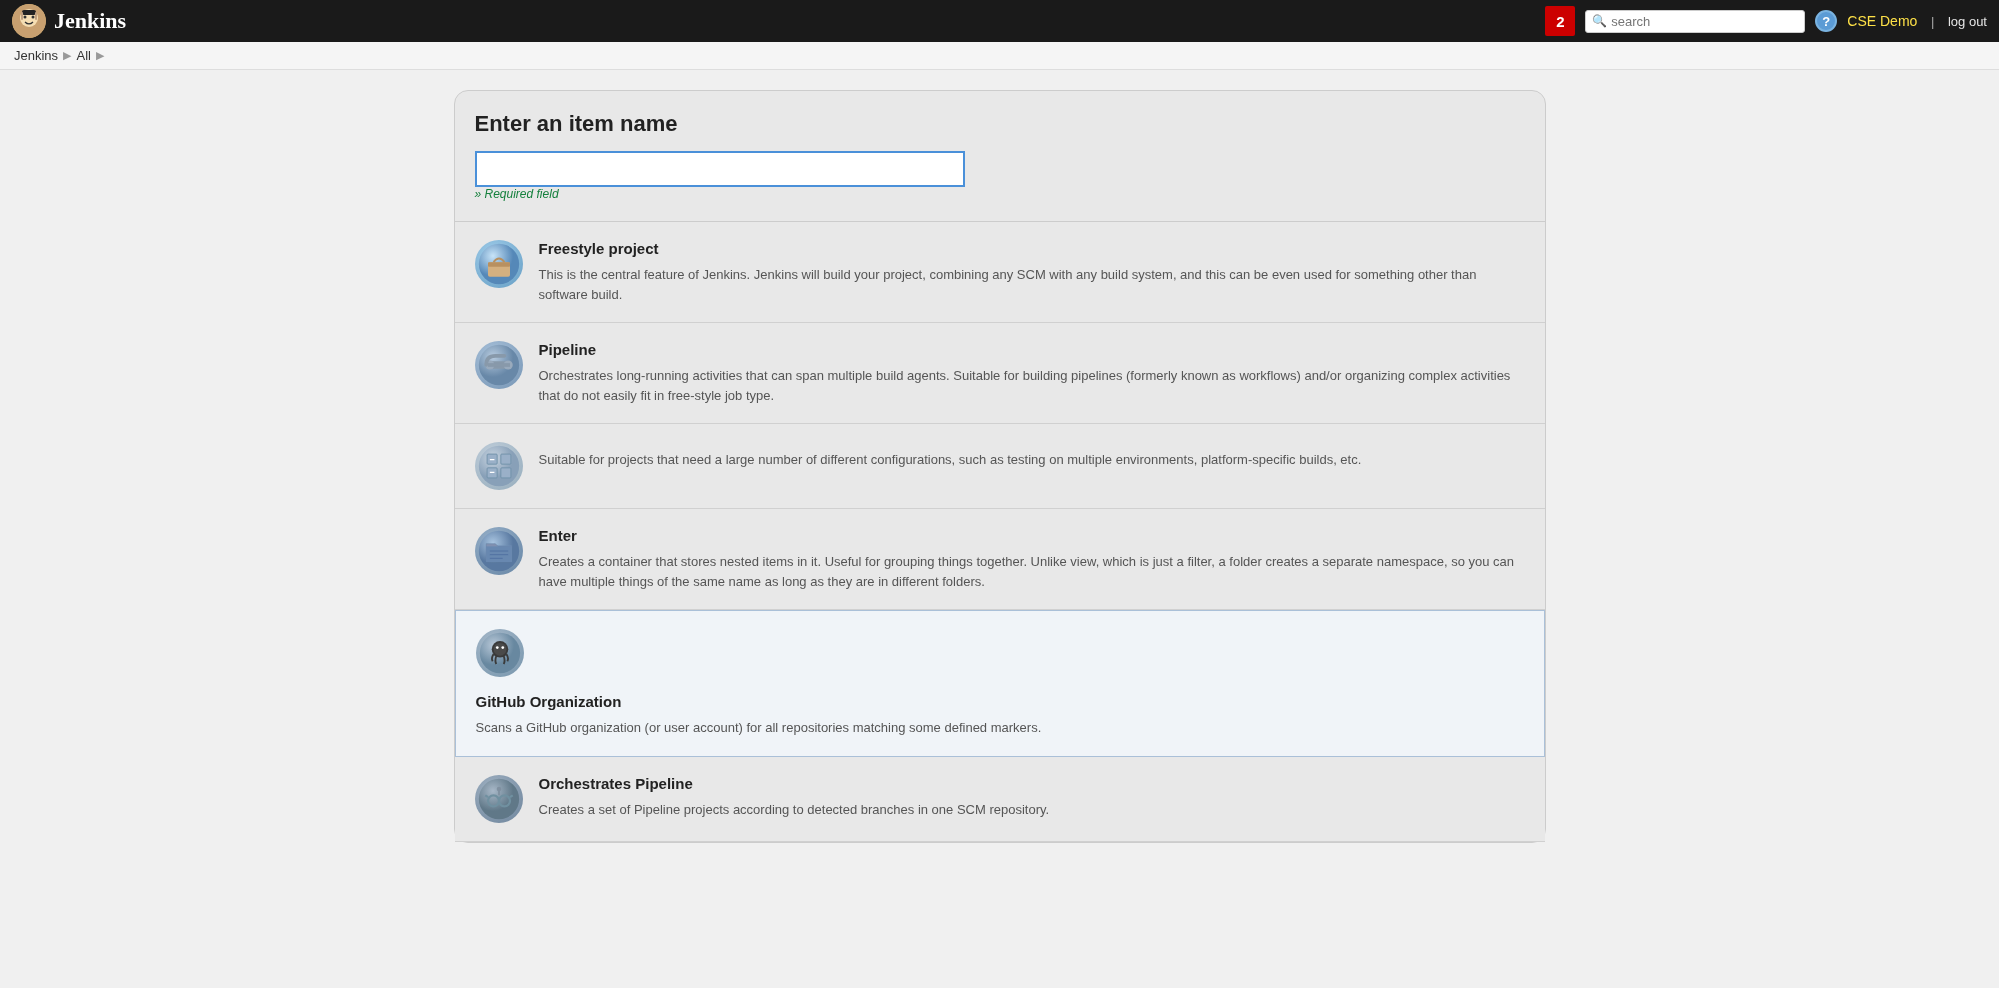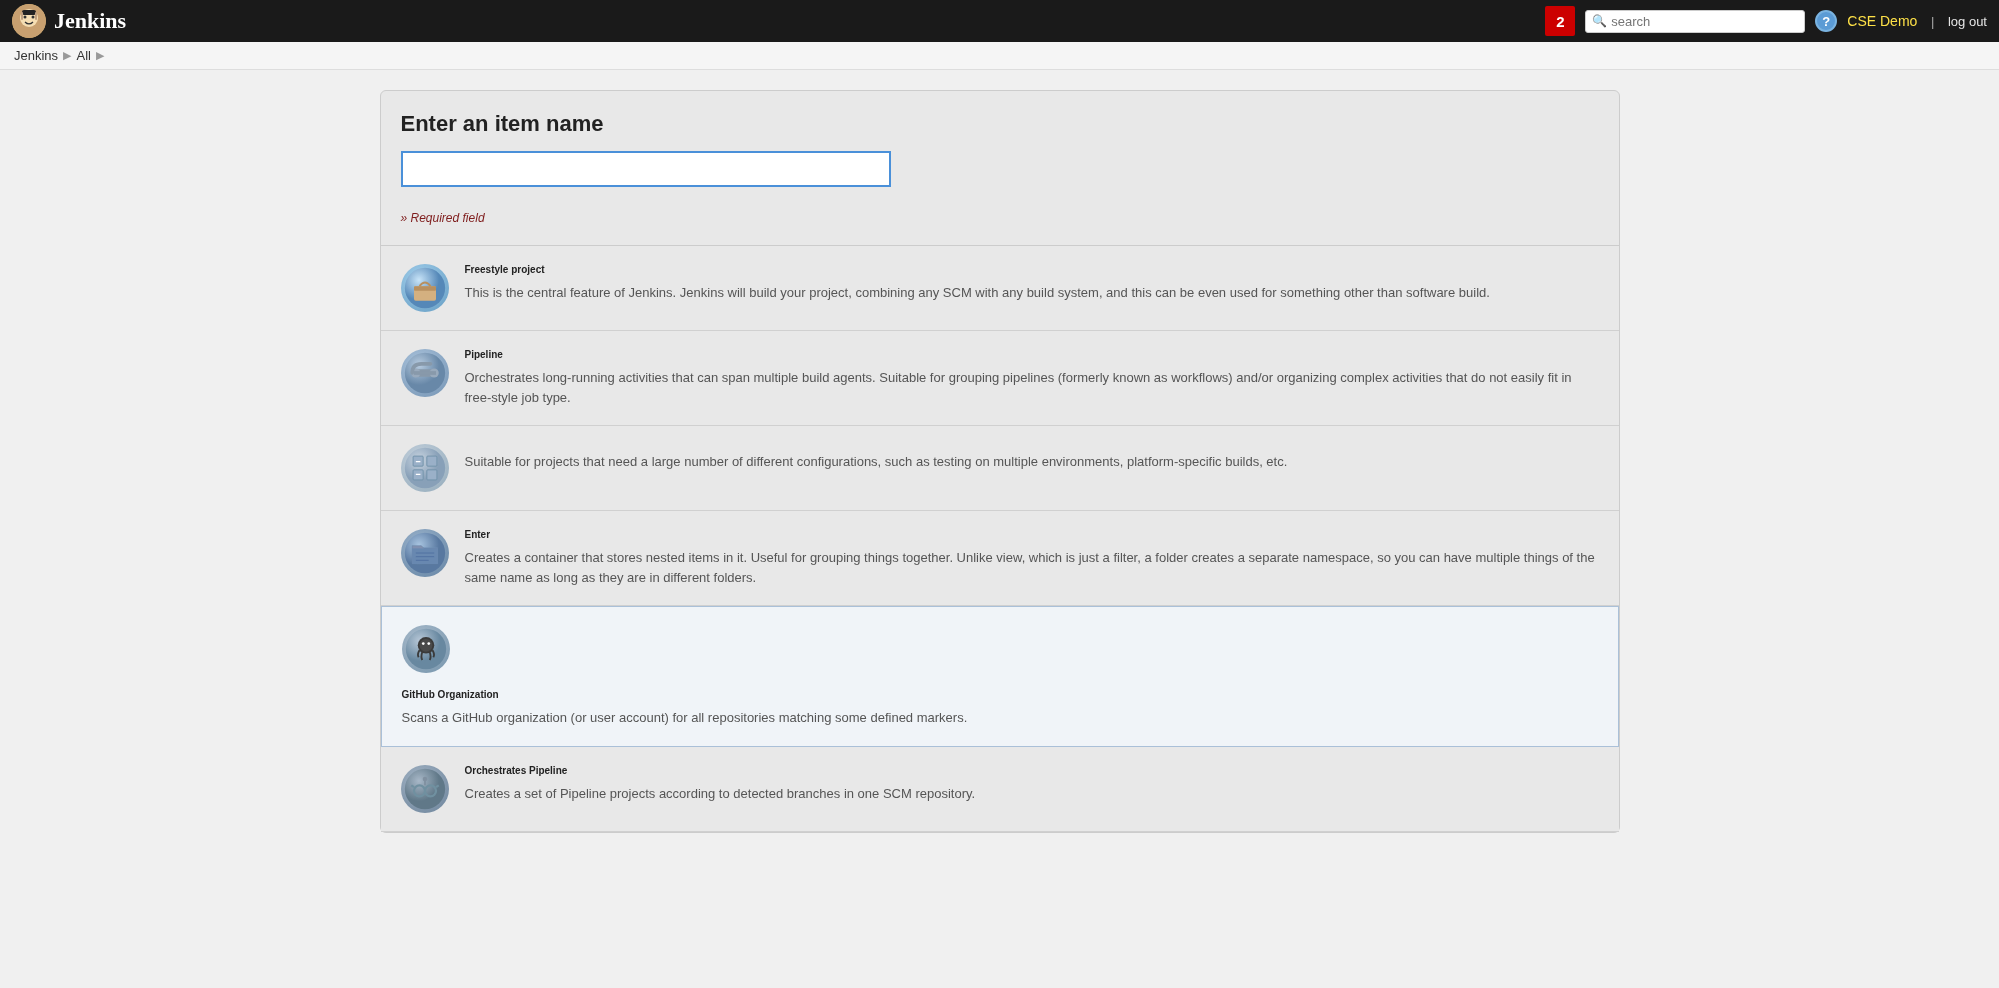--- a/index.html
+++ b/index.html
@@ -116,24 +116,24 @@
       font-size: 11px;
     }
 
     
     #main {
       padding: 20px 0;
       display: flex;
       justify-content: center;
     }
     #content-box {
-      width: 1240px;
+      width: 1092px;
       background: #e8e8e8;
       border: 1px solid #ccc;
-      border-radius: 6px;
+      border-radius: 14px;
     }
 
     
     #item-name-section {
       padding: 20px 20px 20px 20px;
       border-bottom: 1px solid #ccc;
     }
     #item-name-title {
       font-size: 22px;
       font-weight: bold;
@@ -143,23 +143,23 @@
     #item-name-input {
       width: 490px;
       height: 36px;
       border: 2px solid #4a90d9;
       padding: 4px 8px;
       font-size: 14px;
       outline: none;
       background: #fff;
     }
     #required-field-note {
-      margin-top: 24px;
+      margin-top: 0;
       font-size: 12px;
-      color: #7f1d1d;
+      color: #15803d;
       font-style: italic;
     }
 
     
     #project-types {
       padding: 0;
     }
     .project-type-item {
       display: flex;
       align-items: flex-start;
@@ -208,21 +208,21 @@
       background: radial-gradient(circle at 40% 35%, #b0c0d0, #7090a8);
     }
     
     .icon-multibranch {
       background: radial-gradient(circle at 40% 35%, #a8b8c8, #688098);
     }
 
     .project-type-info { flex: 1; }
     .project-type-name {
       font-weight: bold;
-      font-size: 10px;
+      font-size: 15px;
       color: #222;
       margin-bottom: 4px;
     }
     .project-type-desc {
       font-size: 13px;
       color: #555;
       line-height: 1.5;
       margin-top: 8px;
     }
 
@@ -325,21 +325,21 @@
             <rect x="10" y="20" width="28" height="8" rx="4" fill="#8899aa"></rect>
             <circle cx="14" cy="24" r="5" fill="#99aabc"></circle>
             <circle cx="34" cy="24" r="5" fill="#99aabc"></circle>
             <rect x="12" y="22" width="24" height="4" fill="#8899aa"></rect>
 
             <path d="M10 24 Q10 14 20 14 L30 14" stroke="#8899aa" stroke-width="4" fill="none" stroke-linecap="round"></path>
           </svg>
         </div>
         <div class="project-type-info">
           <div class="project-type-name">Pipeline</div>
-          <div class="project-type-desc">Orchestrates long-running activities that can span multiple build agents. Suitable for grouping pipelines (formerly known as workflows) and/or organizing complex activities that do not easily fit in free-style job type.</div>
+          <div class="project-type-desc">Orchestrates long-running activities that can span multiple build agents. Suitable for building pipelines (formerly known as workflows) and/or organizing complex activities that do not easily fit in free-style job type.</div>
         </div>
       </div>
 
       <div class="project-type-item">
         <div class="project-icon icon-multiconfig">
           <svg class="icon-svg" viewBox="0 0 48 48" xmlns="http://www.w3.org/2000/svg">
             <circle cx="24" cy="24" r="22" fill="url(#mcGrad)"></circle>
             <defs>
               <radialGradient id="mcGrad" cx="35%" cy="30%">
                 <stop offset="0%" stop-color="#c8d4e0"></stop>

